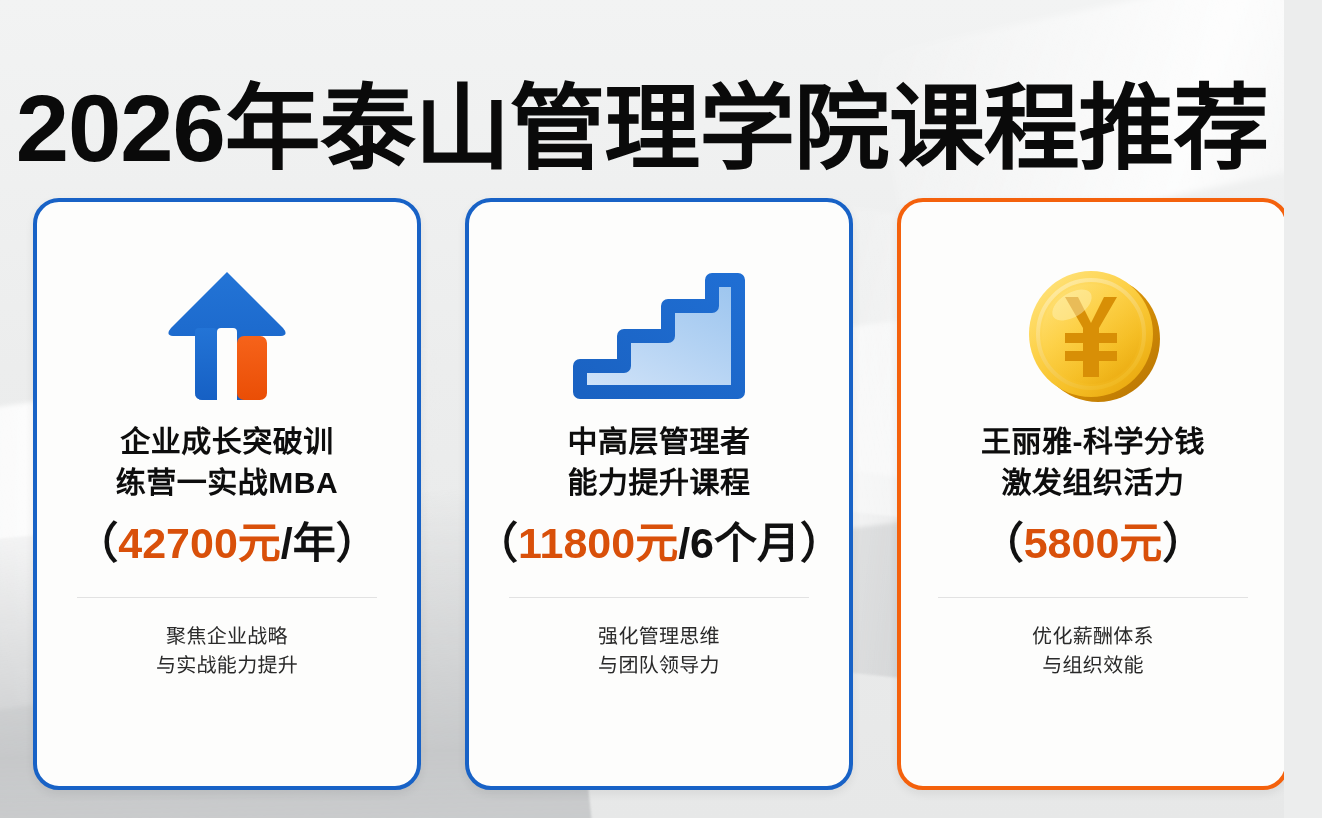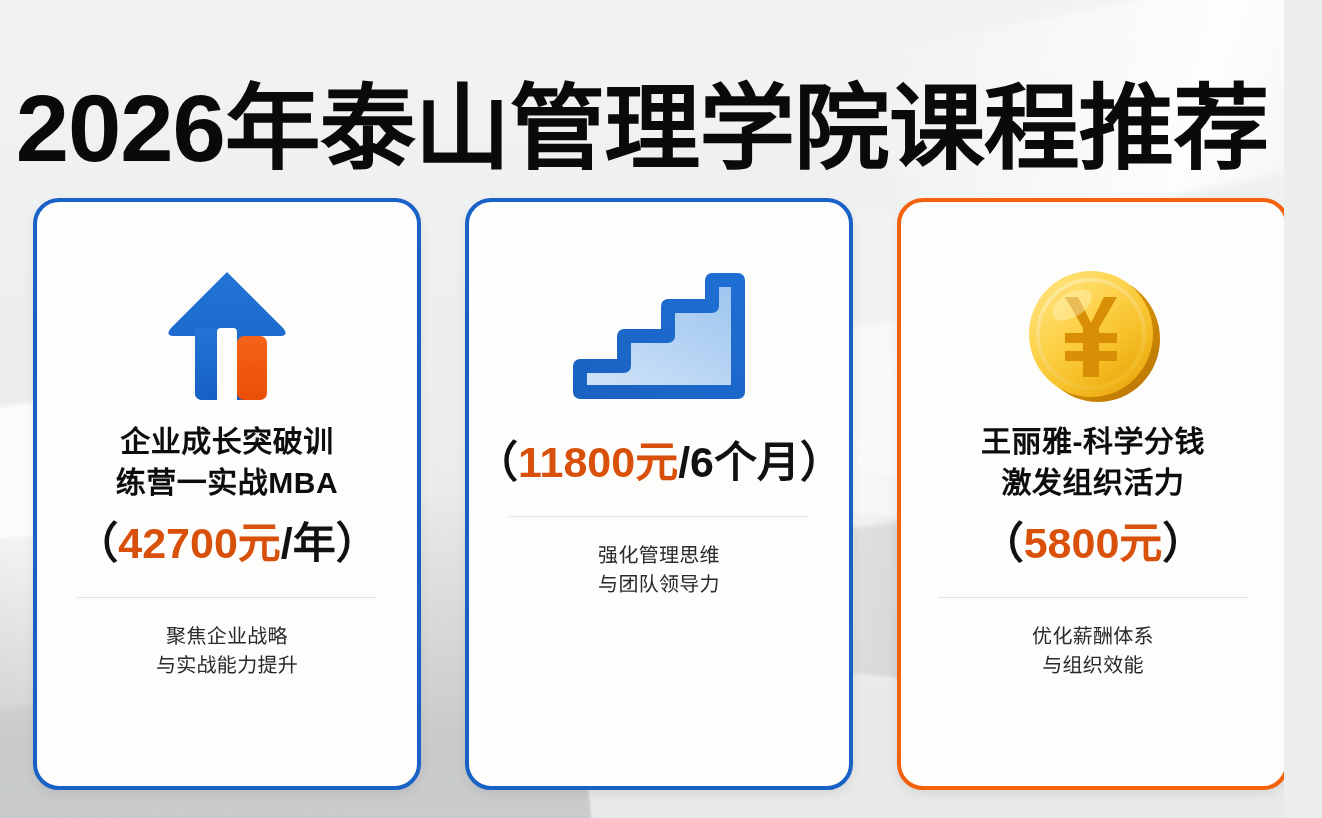--- a/index.html
+++ b/index.html
@@ -222,20 +222,22 @@
             </linearGradient>
             <linearGradient id="stepStroke" x1="0" y1="1" x2="1" y2="0">
               <stop offset="0%" stop-color="#1a62c2"></stop>
               <stop offset="100%" stop-color="#1f6ed3"></stop>
             </linearGradient>
           </defs>
           <path d="M10 122 L10 96 L54 96 L54 66 L98 66 L98 36 L142 36 L142 10
                    L168 10 L168 122 Z" fill="url(#stepFill)" stroke="url(#stepStroke)" stroke-width="14" stroke-linejoin="round" stroke-linecap="round"></path>
         </svg>
       </div>
+      <div class="card-title">中高层管理者
+能力提升课程</div>
       <div class="card-price"><span>（</span><span class="amount">11800元</span><span>/6个月</span><span>）</span></div>
       <div class="card-divider"></div>
       <div class="card-desc">强化管理思维
 与团队领导力</div>
     </div>
 
     <div class="card accent-orange">
       <div class="card-icon">
         <svg class="icon-coin" viewBox="0 0 142 142" aria-hidden="true">
           <defs>

